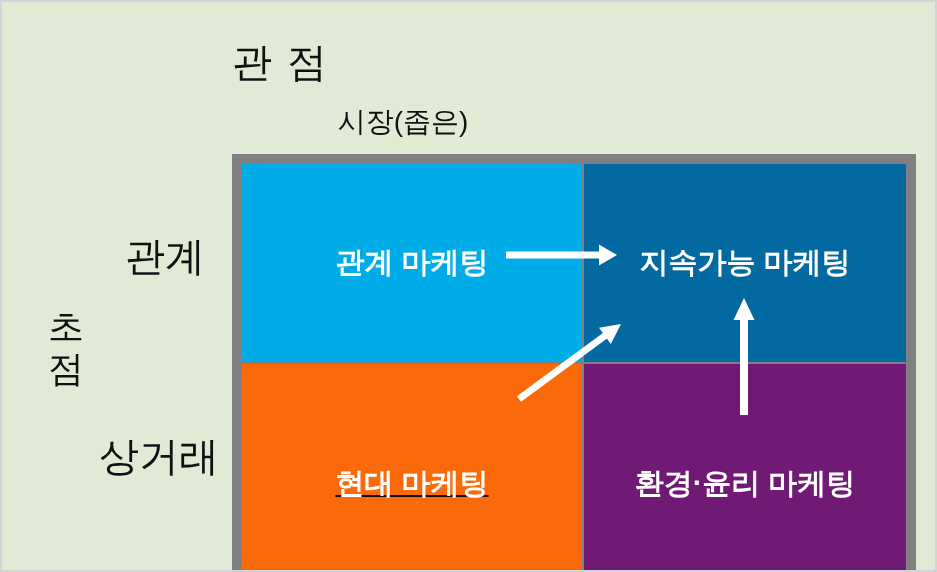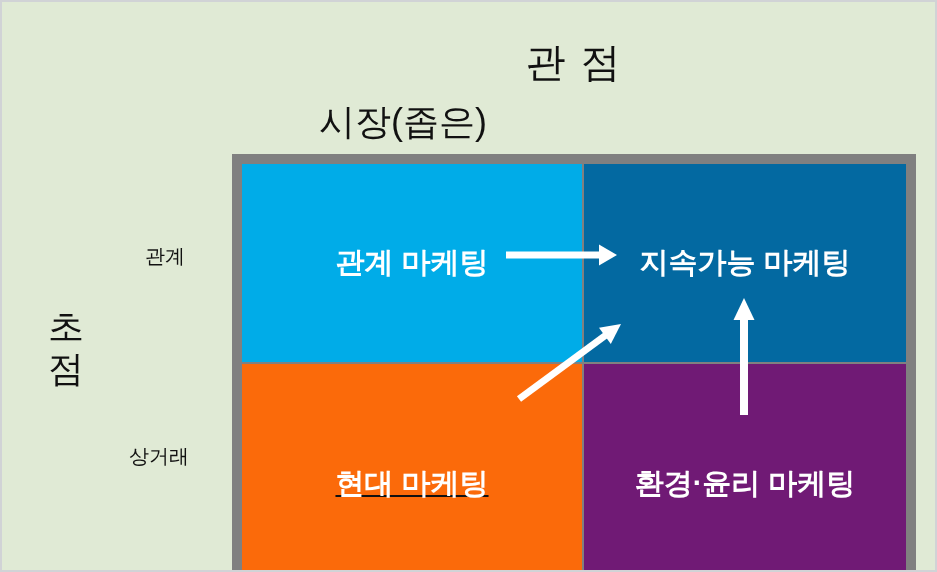--- a/index.html
+++ b/index.html
@@ -15,40 +15,40 @@
     box-sizing: border-box;
     border: 2px solid #d1d3d6;
     overflow: hidden;
     color: #111111;
   }
   .title {
     position: absolute;
     left: 230px;
     top: 36px;
     width: 684px;
-    text-align: center;
+    text-align: left;
     font-size: 40px;
     line-height: 48px;
     letter-spacing: 2px;
     white-space: nowrap;
   }
   .col-header {
     position: absolute;
     top: 98px;
     text-align: center;
-    font-size: 36px;
+    font-size: 28px;
     line-height: 44px;
     white-space: nowrap;
   }
   .col-header-left  { left: 230px; width: 342px; }
   .col-header-right { left: 582px; width: 333px; }
   .row-label {
     position: absolute;
     text-align: center;
-    font-size: 20px;
+    font-size: 40px;
     line-height: 36px;
     white-space: nowrap;
   }
   .row-label-top    { left: 96px;  top: 236px; width: 134px; }
   .row-label-bottom { left: 84px;  top: 412px; width: 146px; margin-top: 24px; }
   .focus-label {
     position: absolute;
     left: 46px;
     top: 304px;
     font-size: 36px;

